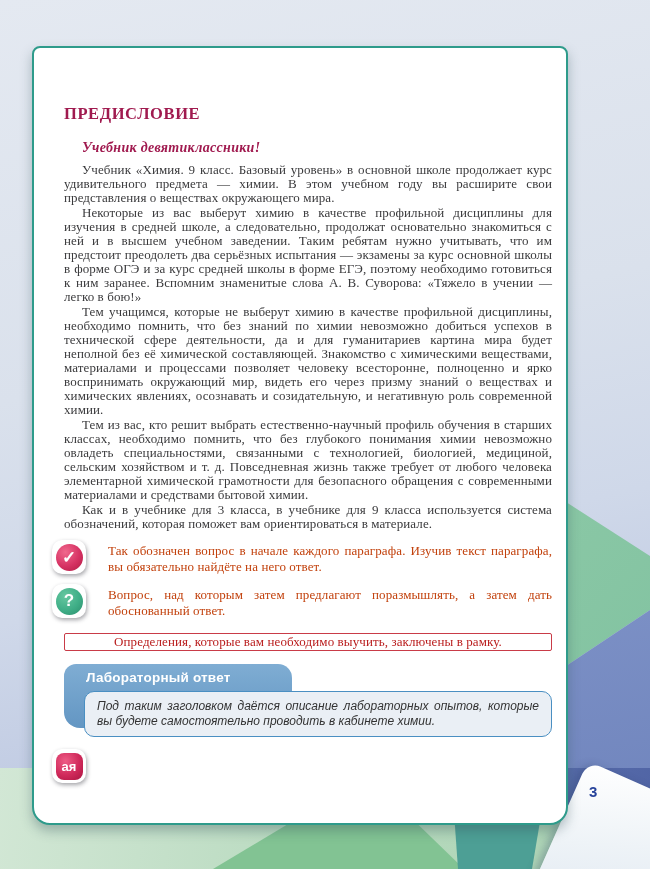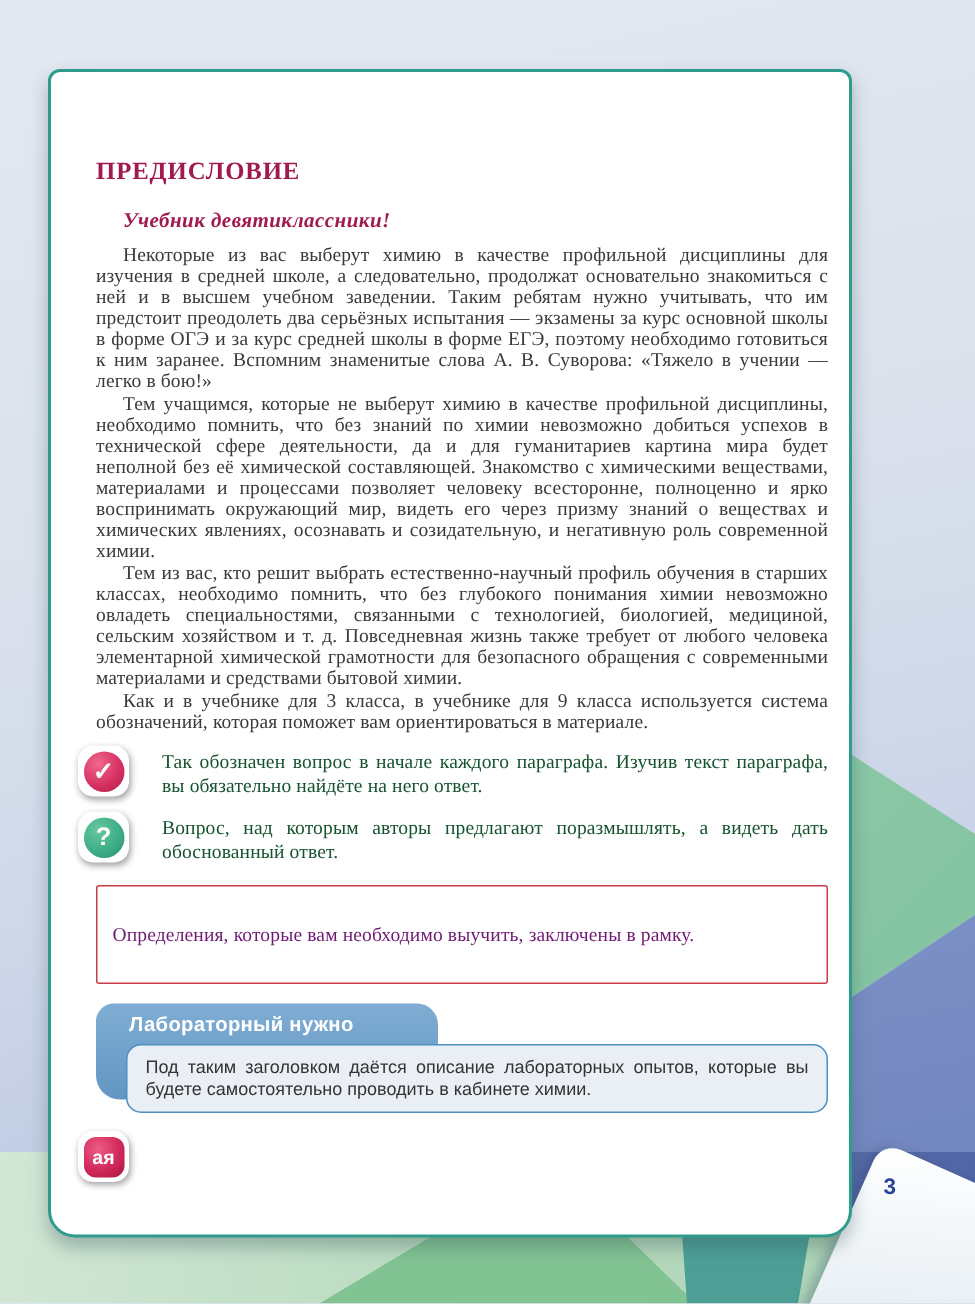--- a/index.html
+++ b/index.html
@@ -68,48 +68,49 @@
   }
   .icon-check    { background:radial-gradient(circle at 35% 30%,#f0688d 0%,#d63263 55%,#b01a42 100%); font-size:17px; }
   .icon-question { background:radial-gradient(circle at 35% 30%,#66c7a0 0%,#3fae87 55%,#2c8e6c 100%); font-size:17px; }
   .icon-square {
     width:27px; height:27px; border-radius:8px;
     background:radial-gradient(circle at 35% 30%,#ee5c86 0%,#d02a5b 55%,#ab1340 100%);
     display:flex; align-items:center; justify-content:center;
     color:#fff; font-family:"Liberation Sans",sans-serif; font-weight:bold; font-size:13px;
   }
   .legend-text {
-    font-size:13px; line-height:16px; color:#14532d; text-align:justify;
+    font-size:13px; line-height:16px; color:#c2410c; text-align:justify;
     margin-left:22px; letter-spacing:.1px; padding-top:1px;font-family:Liberation Serif, serif;
   }
   
   .definition-box {
     margin-top:14px; border:1.5px solid #c93b47; border-radius:2px;
-    padding:24px 10px; 
-    font-size:13px; color:#701a75; letter-spacing:.1px;
+    padding:0 10px; text-align:center;
+    font-size:13px; color:#b91c1c; letter-spacing:.1px;
     background:#fff;
   }
   
   .lab-module { position:relative; margin-top:13px; height:70px; }
   .lab-back {
     position:absolute; left:0; top:0; width:228px; height:64px;
     background:linear-gradient(180deg,#7fadd3 0%,#6396c3 100%);
     border-radius:12px 14px 16px 16px;
   }
   .lab-tab-label {
     position:absolute; left:22px; top:6px; color:#fff;
     font-family:"Liberation Sans",sans-serif; font-weight:bold; font-size:13.5px;
     letter-spacing:.2px; z-index:2;
   }
   .lab-body {
     position:absolute; left:20px; top:27px; right:0; z-index:1;
     background:#eaeff5; border:1.5px solid #4a8fc2; border-radius:10px;
     padding:7px 12px;
     font-family:"Liberation Sans",sans-serif; font-size:12px; line-height:15px; color:#333;
     text-align:justify;
+    font-style:italic;
   }
   .glossary-row { margin-top:17px; align-items:center; }
 </style>
 </head>
 <body>
 
 <div class="bg bg-base"></div>
 <div class="poly poly-wedge-green"></div>
 <div class="poly poly-right-blue"></div>
 <div class="band-lightgreen"></div>
@@ -119,44 +120,45 @@
 <div class="page-corner"></div>
 <div class="page-number">3</div>
 
 <div class="card">
   <div class="card-inner">
 
     <div class="title">ПРЕДИСЛОВИЕ</div>
 
     <div class="salutation">Учебник  девятиклассники!</div>
 
+    <p class="body-par">Учебник «Химия. 9 класс. Базовый уровень» в основной школе продолжает курс удивительного предмета — химии. В этом учебном году вы расширите свои представления о веществах окружающего мира.</p>
     <p class="body-par">Некоторые из вас выберут химию в качестве профильной дисциплины для изучения в средней школе, а следовательно, продолжат основательно знакомиться с ней и в высшем учебном заведении. Таким ребятам нужно учитывать, что им предстоит преодолеть два серьёзных испытания — экзамены за курс основной школы в форме ОГЭ и за курс средней школы в форме ЕГЭ, поэтому необходимо готовиться к ним заранее. Вспомним знаменитые слова А. В. Суворова: «Тяжело в учении — легко в бою!»</p>
     <p class="body-par">Тем учащимся, которые не выберут химию в качестве профильной дисциплины, необходимо помнить, что без знаний по химии невозможно добиться успехов в технической сфере деятельности, да и для гуманитариев картина мира будет неполной без её химической составляющей. Знакомство с химическими веществами, материалами и процессами позволяет человеку всесторонне, полноценно и ярко воспринимать окружающий мир, видеть его через призму знаний о веществах и химических явлениях, осознавать и созидательную, и негативную роль современной химии.</p>
     <p class="body-par">Тем из вас, кто решит выбрать естественно-научный профиль обучения в старших классах, необходимо помнить, что без глубокого понимания химии невозможно овладеть специальностями, связанными с технологией, биологией, медициной, сельским хозяйством и т. д. Повседневная жизнь также требует от любого человека элементарной химической грамотности для безопасного обращения с современными материалами и средствами бытовой химии.</p>
     <p class="body-par">Как и в учебнике для 3 класса, в учебнике для 9 класса используется система обозначений, которая поможет вам ориентироваться в материале.</p>
 
     <div class="legend-row">
       <div class="icon-tile">
         <div class="icon-circle icon-check">✓</div>
       </div>
       <div class="legend-text">Так обозначен вопрос в начале каждого параграфа. Изучив текст параграфа, вы обязательно найдёте на него ответ.</div>
     </div>
 
     <div class="legend-row">
       <div class="icon-tile">
         <div class="icon-circle icon-question">?</div>
       </div>
-      <div class="legend-text">Вопрос, над которым авторы предлагают поразмышлять, а видеть дать обоснованный ответ.</div>
+      <div class="legend-text">Вопрос, над которым затем предлагают поразмышлять, а затем дать обоснованный ответ.</div>
     </div>
 
     <div class="definition-box">Определения, которые вам необходимо выучить, заключены в рамку.</div>
 
     <div class="lab-module">
       <div class="lab-back"></div>
-      <div class="lab-tab-label">Лабораторный нужно</div>
+      <div class="lab-tab-label">Лабораторный ответ</div>
       <div class="lab-body">Под таким заголовком даётся описание лабораторных опытов, которые вы будете самостоятельно проводить в кабинете химии.</div>
     </div>
 
     <div class="legend-row glossary-row">
       <div class="icon-tile">
         <div class="icon-square">ая</div>
       </div>
     </div>
 
   </div>

